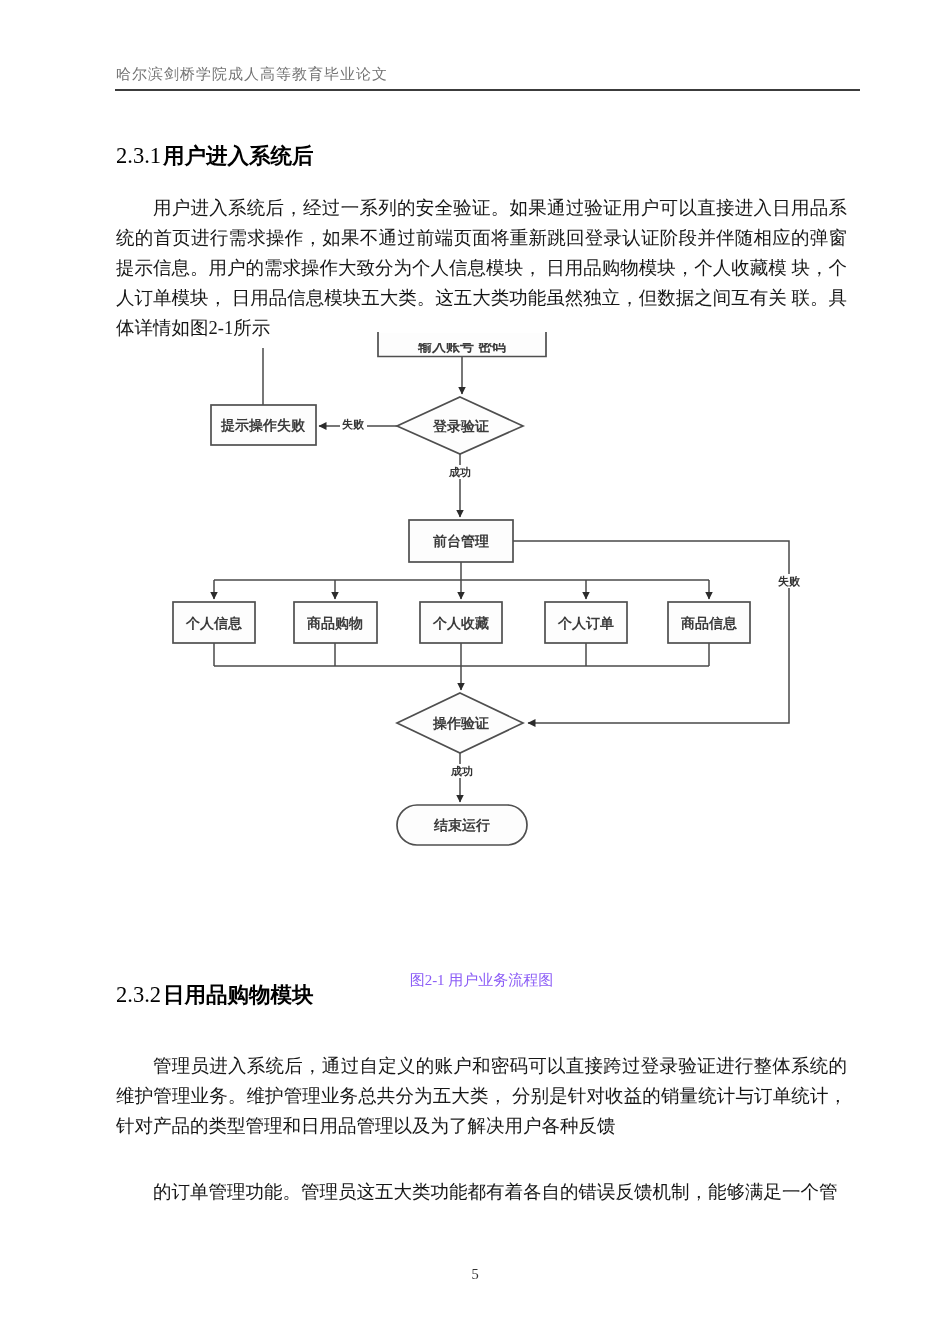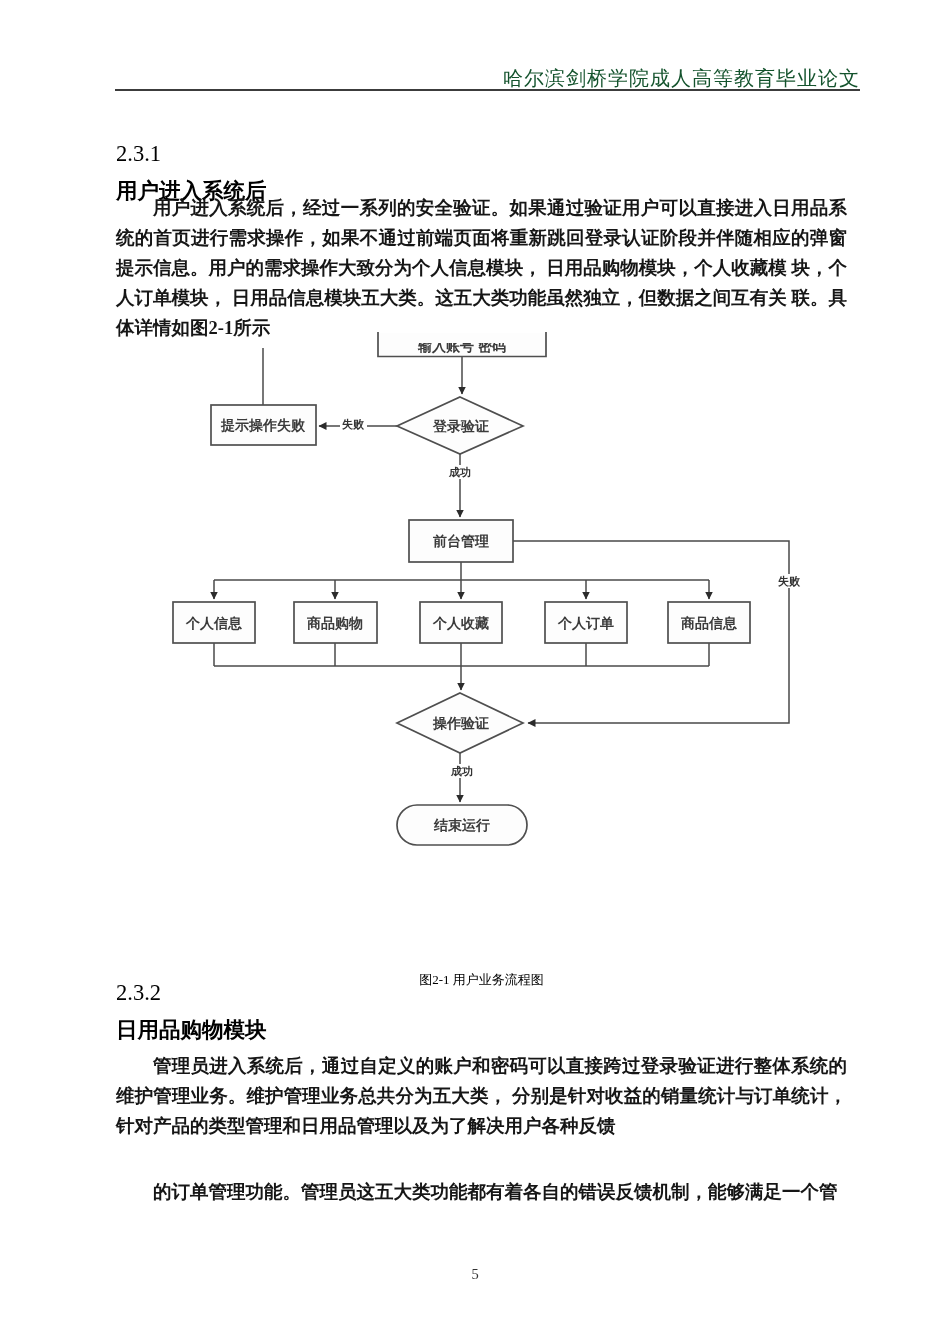--- a/index.html
+++ b/index.html
@@ -1,39 +1,39 @@
 <!DOCTYPE html>
 <html><head>
 <meta charset="utf-8">
 <style>
   html,body{margin:0;padding:0;background:#9a9a9a;}
   .page{
     position:relative;width:950px;height:1344px;margin:0 auto;background:#ffffff;
     font-family:"Liberation Serif","DejaVu Serif",serif;color:#141414;overflow:hidden;
   }
   .header{
-    position:absolute;top:65px;left:116px;width:744px;text-align:right;
-    font-size:20px;letter-spacing:1px;color:#14532d;
+    position:absolute;top:65px;left:116px;width:744px;text-align:left;
+    font-size:15px;letter-spacing:1px;color:#737373;
   }
   .header-rule{position:absolute;top:89px;left:115px;width:745px;height:0;border-top:2px solid #3c3c3c;}
   .sec{
-    position:absolute;left:116px;margin:0;display:flex;align-items:baseline;gap:9px;
-    font-family:"Liberation Sans","DejaVu Sans",sans-serif;font-weight:700;font-size:21.5px;color:#000;flex-direction:column;
+    position:absolute;left:116px;margin:0;display:flex;align-items:baseline;gap:2px;
+    font-family:"Liberation Sans","DejaVu Sans",sans-serif;font-weight:700;font-size:21.5px;color:#000;
   }
   .sec .hnum{font-family:"Liberation Serif","DejaVu Serif",serif;font-weight:400;font-size:22.5px;}
   .sec1{top:141px}
   .sec2{top:980px}
   .para{
     position:absolute;left:116px;width:731px;margin:0;
-    font-size:18.5px;line-height:30px;text-align:justify;text-indent:37px;color:#161616;font-weight:bold;
+    font-size:18.5px;line-height:30px;text-align:justify;text-indent:37px;color:#161616;
   }
   .p1{top:193px}
   .p2{top:1051px}
   .p3{top:1177px}
-  .caption{position:absolute;top:971px;left:116px;width:731px;text-align:center;font-size:13px;color:#000000;}
+  .caption{position:absolute;top:971px;left:116px;width:731px;text-align:center;font-size:15px;color:#8b5cf6;}
   .pagenum{position:absolute;top:1266px;left:0;width:950px;text-align:center;font-size:14.5px;color:#333;}
   svg.flow{position:absolute;left:0;top:0;pointer-events:none;}
   .edge{stroke:#4a4a4a;stroke-width:1.5;fill:none;}
   .node{fill:#fdfdfd;stroke:#4f4f4f;stroke-width:1.7;}
   .nopen{fill:none;stroke:#4f4f4f;stroke-width:1.7;}
   .nfill{fill:#fdfdfd;stroke:none;}
   .nlabel{font-family:"Liberation Sans","DejaVu Sans",sans-serif;font-weight:700;font-size:14px;fill:#3b3b3b;text-anchor:middle;}
   .elabel{font-family:"Liberation Sans","DejaVu Sans",sans-serif;font-weight:600;font-size:11px;fill:#333;text-anchor:middle;}
   .ebg{fill:#ffffff;}
 </style>

